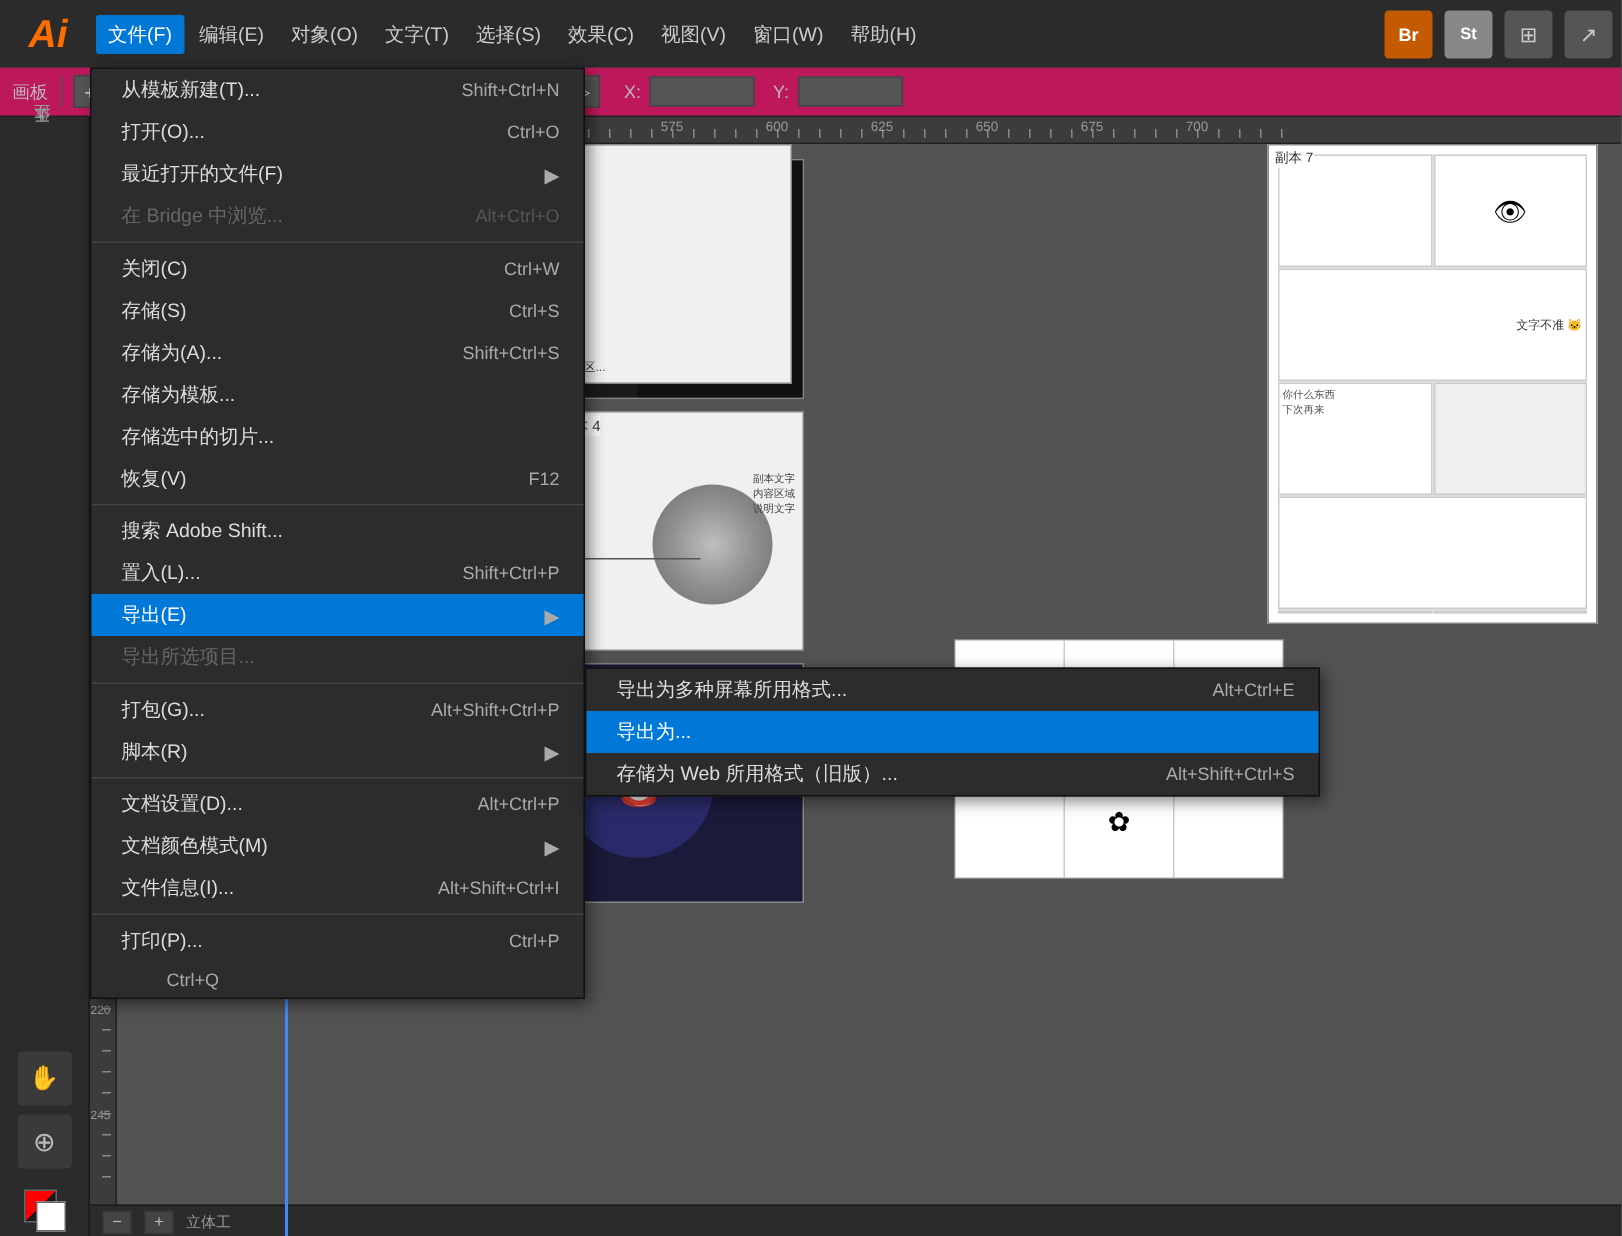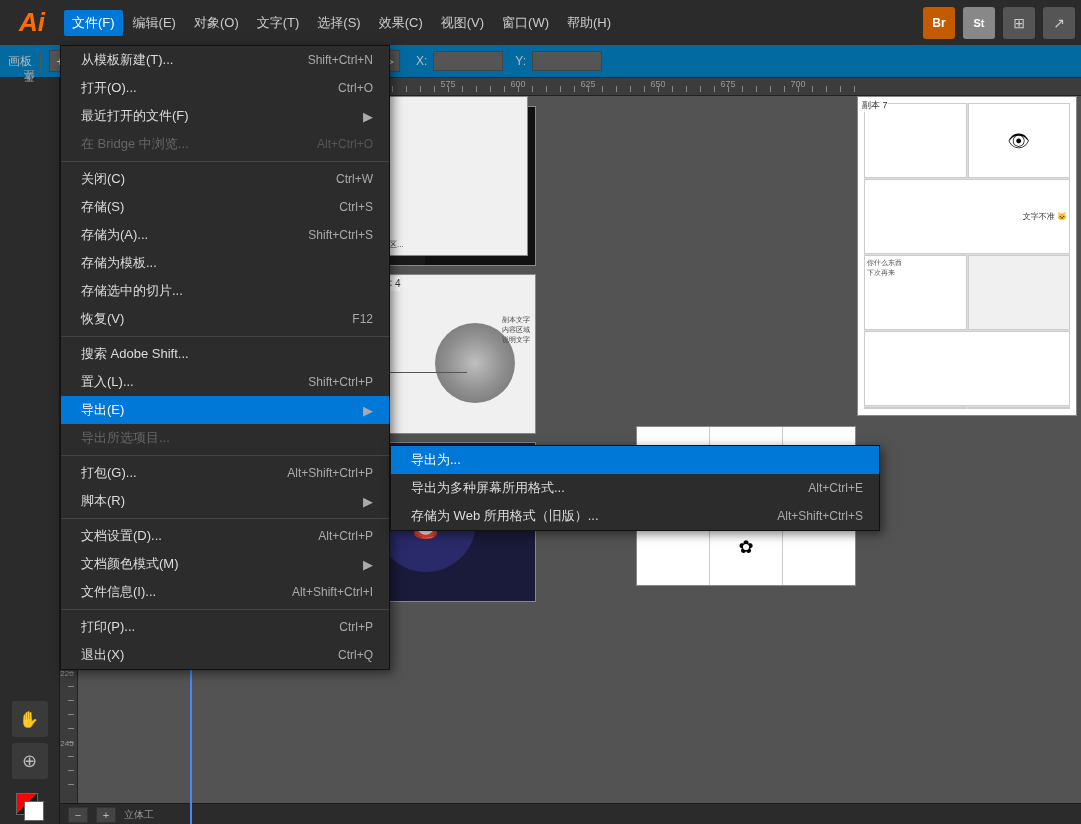--- a/index.html
+++ b/index.html
@@ -67,21 +67,21 @@
       font-size: 14px;
       cursor: pointer;
     }
     .top-icon-btn.orange { background: #c45b00; color: white; font-weight: bold; font-size: 12px; }
     .top-icon-btn.gray2 { background: #555; }
 
     
     #toolbar {
       width: 100%;
       height: 32px;
-      background: #0369a1;
+      background: #be185d;
       display: flex;
       align-items: center;
       padding: 16px 8px;
       gap: 6px;
       border-bottom: 1px solid #222;
     }
     .toolbar-label {
       color: #bbb;
       font-size: 12px;
       white-space: nowrap;
@@ -660,21 +660,21 @@
         </div>
       </div>
 
       <div class="artboard" style="position:absolute;left:0;top:330px;width:220px;height:160px;background:#e0e8f0;">
         <div class="ab-content">
 
           <div style="width:120px;height:120px;border-radius:50%;background:radial-gradient(circle, #b0c8e8 30%, #7098c8 60%, #4060a0 100%);opacity:0.8;"></div>
         </div>
       </div>
 
-      <div class="artboard" style="position:absolute;right:4px;top:0;width:220px;height:320px;background:white;">
+      <div class="artboard" style="position:absolute;right:16px;top:0;width:220px;height:320px;background:white;">
         <span class="artboard-label" style="font-size:9px;">副本 7</span>
         <div class="ab-content" style="flex-wrap:wrap;align-items:flex-start;padding:6px;">
 
           <div style="width:100%;height:100%;display:grid;grid-template-columns:1fr 1fr;grid-template-rows:repeat(4,1fr);gap:1px;background:#ddd;">
             <div style="background:white;border:1px solid #ccc;"></div>
             <div style="background:white;border:1px solid #ccc;display:flex;align-items:center;justify-content:center;font-size:18px;">👁</div>
             <div style="grid-column:1/-1;background:white;border:1px solid #ccc;display:flex;align-items:center;justify-content:flex-end;padding:2px;">
                 <span style="font-size:8px;color:#333;">文字不准 🐱</span>
               </div>
             <div style="background:white;border:1px solid #ccc;font-size:7px;color:#555;padding:2px;overflow:hidden;">你什么东西<br>下次再来</div>
@@ -800,33 +800,32 @@
       <span class="menu-row-shortcut">Alt+Shift+Ctrl+I</span>
     </div>
 
     <div class="menu-separator"></div>
 
     <div class="menu-row">
       <span class="menu-row-label">打印(P)...</span>
       <span class="menu-row-shortcut">Ctrl+P</span>
     </div>
     <div class="menu-row">
-      <span class="menu-row-label">退出(X)</span>
       <span class="menu-row-shortcut">Ctrl+Q</span>
     </div>
   </div>
 
   <div class="submenu" style="top: 445px; left: 390px; width: 490px;">
 
+    <div class="menu-row">
+      <span class="menu-row-label">导出为多种屏幕所用格式...</span>
+      <span class="menu-row-shortcut">Alt+Ctrl+E</span>
+    </div>
     <div class="menu-row highlighted">
       <span class="menu-row-label">导出为...</span>
     </div>
     <div class="menu-row">
-      <span class="menu-row-label">导出为多种屏幕所用格式...</span>
-      <span class="menu-row-shortcut">Alt+Ctrl+E</span>
-    </div>
-    <div class="menu-row">
       <span class="menu-row-label">存储为 Web 所用格式（旧版）...</span>
       <span class="menu-row-shortcut">Alt+Shift+Ctrl+S</span>
     </div>
   </div>
 
 </div>
 
 </body></html>

